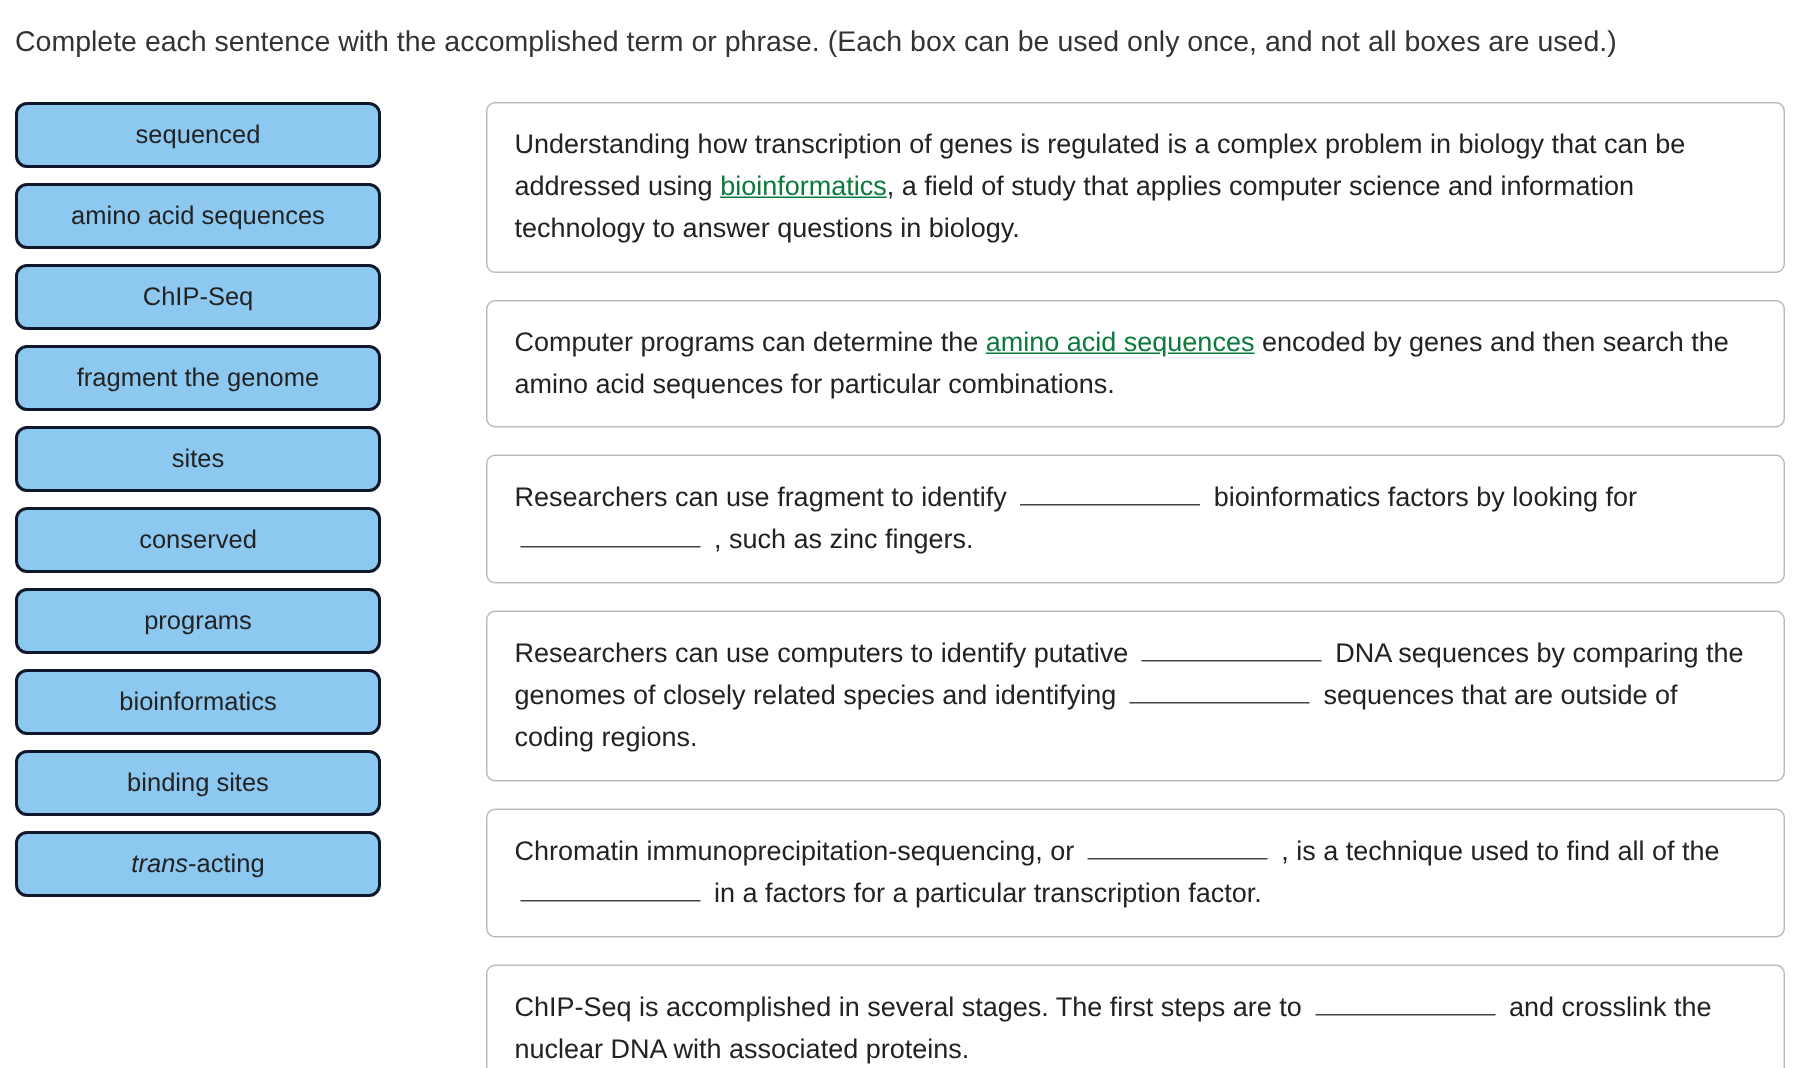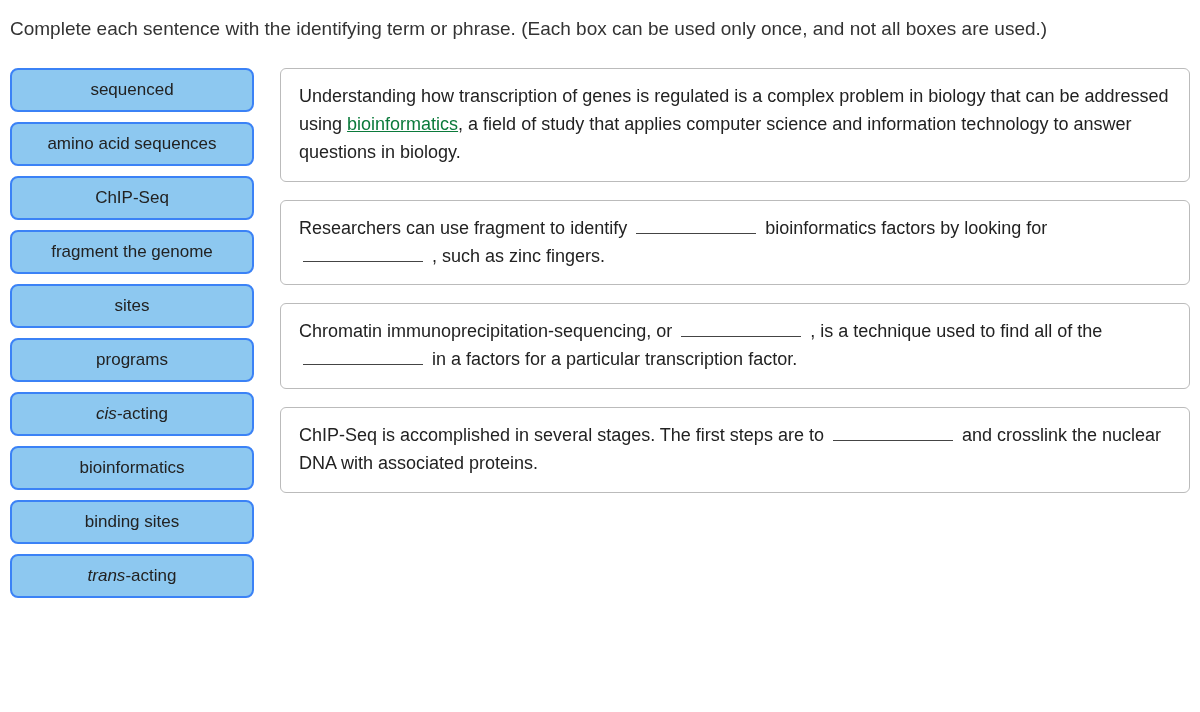--- a/index.html
+++ b/index.html
@@ -23,21 +23,21 @@
     }
     .terms-column {
       display: flex;
       flex-direction: column;
       gap: 10px;
       width: 244px;
       flex-shrink: 0;
     }
     .term-box {
       background: #8dc8f0;
-      border: 2px solid #3b82f6;
+      border: 2px solid #0f172a;
       border-radius: 8px;
       padding: 10px 8px;
       text-align: center;
       font-size: 17px;
       color: #222;
       cursor: grab;
       user-select: none;
     }
     .sentences-column {
       display: flex;
@@ -45,68 +45,75 @@
       gap: 18px;
       flex: 1;
     }
     .sentence-box {
       border: 1px solid #bbb;
       border-radius: 6px;
       padding: 14px 18px;
       font-size: 18px;
       line-height: 1.55;
       color: #222;
+      margin-left: 44px;
     }
     .filled-answer {
       color: #0b7a3b;
       text-decoration: underline;
       text-decoration-color: #0b7a3b;
     }
     .blank {
       display: inline-block;
       border-bottom: 1px solid #444;
       min-width: 120px;
       height: 1em;
       vertical-align: baseline;
       margin: 0 4px;
     }
     .italic { font-style: italic; }
   </style>
 </head>
 <body>
 
-<div class="instructions">Complete each sentence with the identifying term or phrase. (Each box can be used only once, and not all boxes are used.)</div>
+<div class="instructions">Complete each sentence with the accomplished term or phrase. (Each box can be used only once, and not all boxes are used.)</div>
 
 <div class="container">
 
   <div class="terms-column">
     <div class="term-box">sequenced</div>
     <div class="term-box">amino acid sequences</div>
     <div class="term-box">ChIP-Seq</div>
     <div class="term-box">fragment the genome</div>
     <div class="term-box">sites</div>
+    <div class="term-box">conserved</div>
     <div class="term-box">programs</div>
-    <div class="term-box"><span class="italic">cis</span>-acting</div>
     <div class="term-box">bioinformatics</div>
     <div class="term-box">binding sites</div>
     <div class="term-box"><span class="italic">trans</span>-acting</div>
 
   </div>
 
   <div class="sentences-column">
 
     <div class="sentence-box">
       <span>Understanding how transcription of genes is regulated is a complex problem in biology that can be addressed using </span><span class="filled-answer">bioinformatics</span><span>, a field of study that applies computer science and information technology to answer questions in biology.</span>
     </div>
 
+    <div class="sentence-box">
+      <span>Computer programs can determine the </span><span class="filled-answer">amino acid sequences</span><span> encoded by genes and then search the amino acid sequences for particular combinations.</span>
+    </div>
 
     <div class="sentence-box">
       <span>Researchers can use fragment to identify </span><span class="blank"></span><span> bioinformatics factors by looking for </span><span class="blank"></span><span> , such as zinc fingers.</span>
     </div>
 
+    <div class="sentence-box">
+      <span>Researchers can use computers to identify putative </span><span class="blank"></span><span> DNA sequences by comparing the genomes of closely related species and identifying </span><span class="blank"></span><span> sequences that are outside of coding regions.</span>
+    </div>
 
     <div class="sentence-box">
       <span>Chromatin immunoprecipitation-sequencing, or </span><span class="blank"></span><span> , is a technique used to find all of the </span><span class="blank"></span><span> in a factors for a particular transcription factor.</span>
     </div>
 
     <div class="sentence-box">
       <span>ChIP-Seq is accomplished in several stages. The first steps are to </span><span class="blank"></span><span> and crosslink the nuclear DNA with associated proteins.</span>
     </div>
 
   </div>

